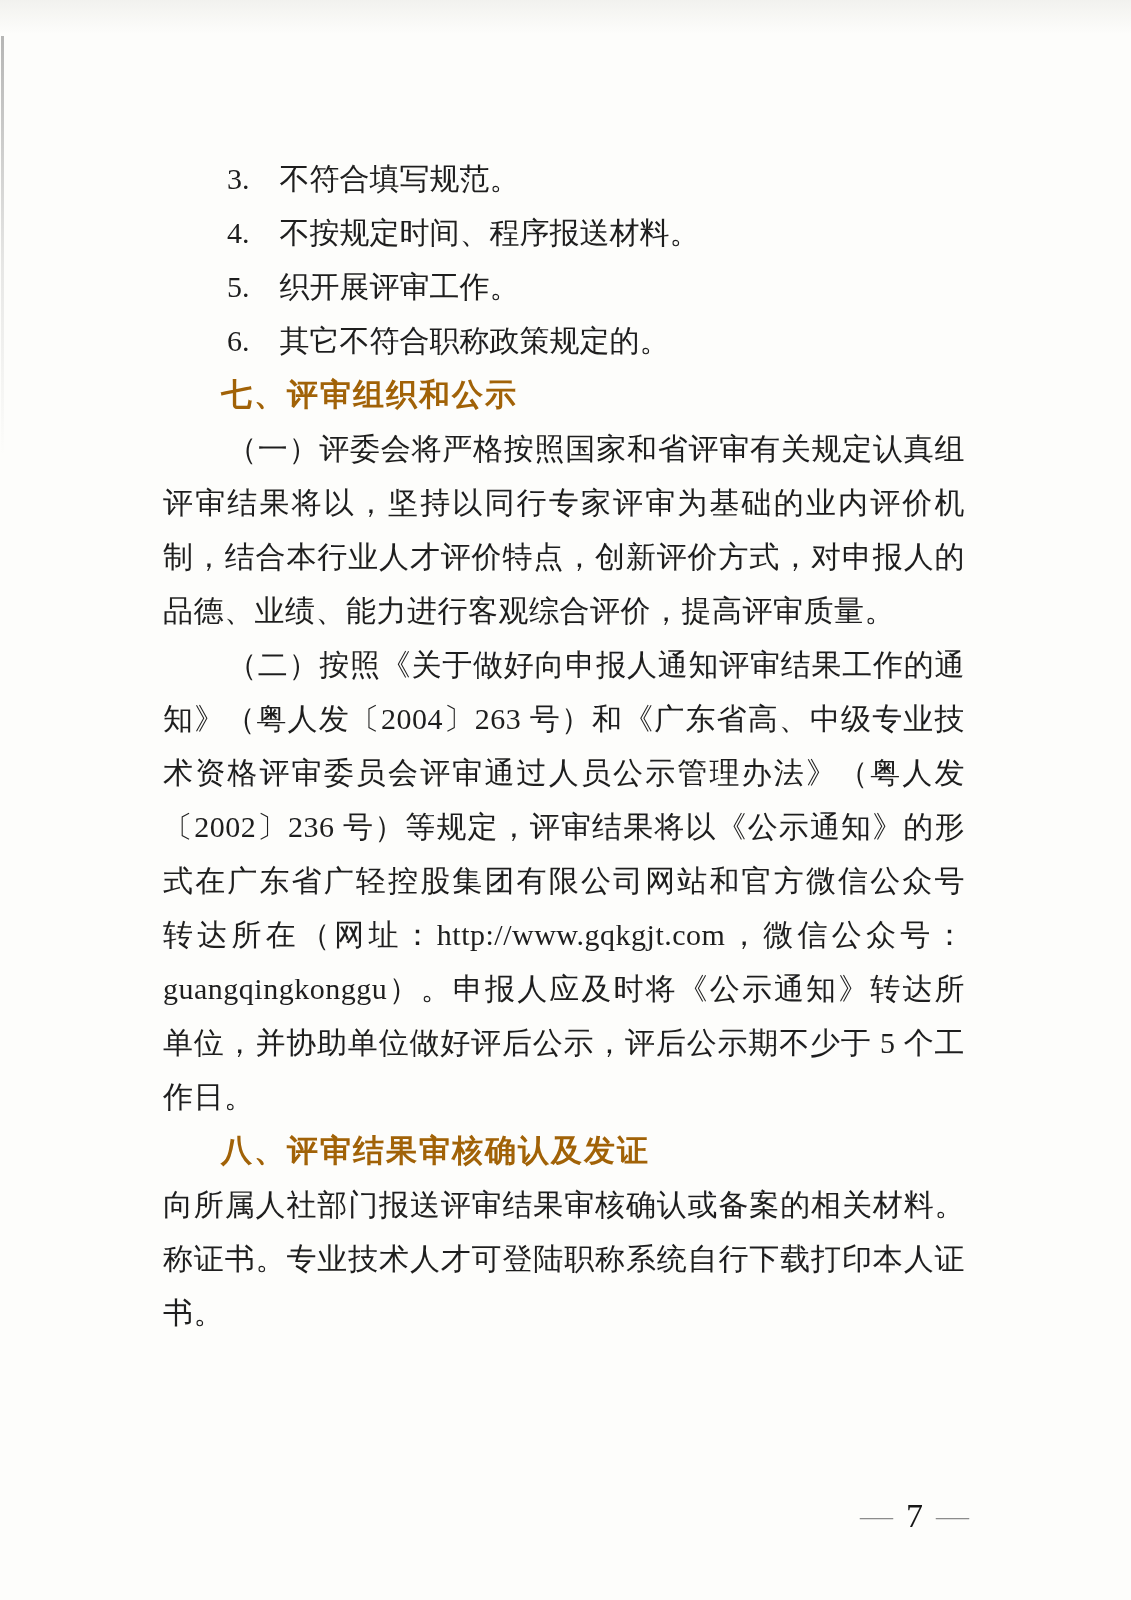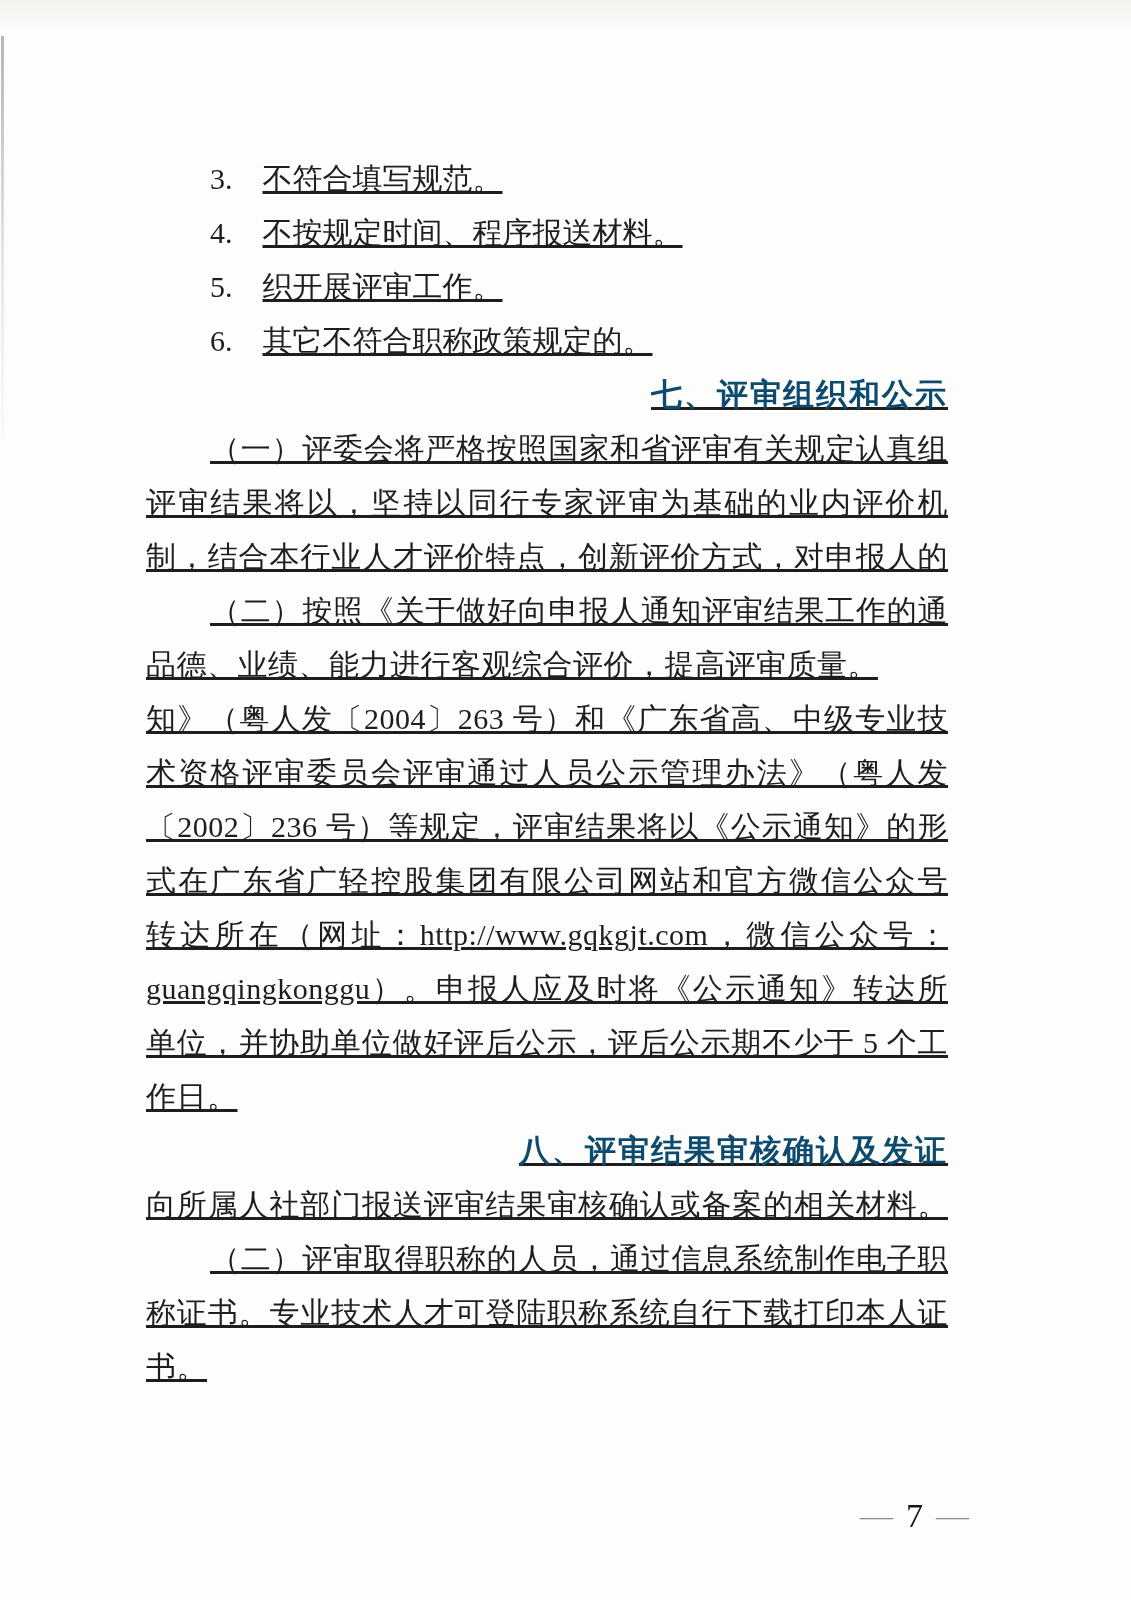--- a/index.html
+++ b/index.html
@@ -27,24 +27,23 @@
     position: absolute;
     left: 1px; top: 36px;
     width: 3px; height: 420px;
     background: linear-gradient(to bottom,
       rgba(95,95,95,0.45),
       rgba(130,130,130,0.18) 55%,
       rgba(150,150,150,0.0));
   }
   .content {
     position: absolute;
-    left: 146px;
+    left: 163px;
     top: 152px;
     width: 802px;
-    text-decoration: underline;
   }
   .line, .list-row, .heading {
     height: 54px;
     line-height: 54px;
     overflow: hidden;
     white-space: nowrap;
   }
   .line {
     font-size: 30px;
     text-align: justify;
@@ -68,23 +67,22 @@
   .list-row .num {
     display: inline-block;
     margin-right: 30px;
     font-size: 30px;
   }
   .heading {
     padding-left: 58px;
     font-family: "Liberation Sans", "DejaVu Sans", sans-serif;
     font-weight: 700;
     font-size: 31px;
-    color: #0c4a6e;
+    color: #a16207;
     letter-spacing: 2px;
-    text-align: right;
   }
   .footer {
     position: absolute;
     left: 860px;
     top: 1494px;
     height: 44px;
     display: flex;
     align-items: center;
     gap: 13px;
   }
@@ -122,37 +120,36 @@
     </div>
     <div class="list-row">
       <span class="num">6.</span><span class="txt">其它不符合职称政策规定的。</span>
     </div>
 
     <div class="heading">七、评审组织和公示</div>
 
     <div class="line jl first">（一）评委会将严格按照国家和省评审有关规定认真组</div>
     <div class="line jl">评审结果将以，坚持以同行专家评审为基础的业内评价机</div>
     <div class="line jl">制，结合本行业人才评价特点，创新评价方式，对申报人的</div>
+    <div class="line short">品德、业绩、能力进行客观综合评价，提高评审质量。</div>
+
     <div class="line jl first">（二）按照《关于做好向申报人通知评审结果工作的通</div>
-
-    <div class="line short">品德、业绩、能力进行客观综合评价，提高评审质量。</div>
     <div class="line jl">知》（粤人发〔2004〕263 号）和《广东省高、中级专业技</div>
     <div class="line jl">术资格评审委员会评审通过人员公示管理办法》（粤人发</div>
     <div class="line jl">〔2002〕236 号）等规定，评审结果将以《公示通知》的形</div>
     <div class="line jl">式在广东省广轻控股集团有限公司网站和官方微信公众号</div>
     <div class="line jl">转达所在（网址：http://www.gqkgjt.com，微信公众号：</div>
     <div class="line jl">guangqingkonggu）。申报人应及时将《公示通知》转达所在</div>
     <div class="line jl">单位，并协助单位做好评后公示，评后公示期不少于 5 个工</div>
     <div class="line short">作日。</div>
 
     <div class="heading">八、评审结果审核确认及发证</div>
 
     <div class="line jl">向所属人社部门报送评审结果审核确认或备案的相关材料。</div>
 
-    <div class="line jl first">（二）评审取得职称的人员，通过信息系统制作电子职</div>
     <div class="line jl">称证书。专业技术人才可登陆职称系统自行下载打印本人证</div>
     <div class="line short">书。</div>
 
   </div>
 
   <div class="footer">
     <span class="dash">—</span>
     <span class="pagenum">7</span>
     <span class="dash">—</span>
   </div>

